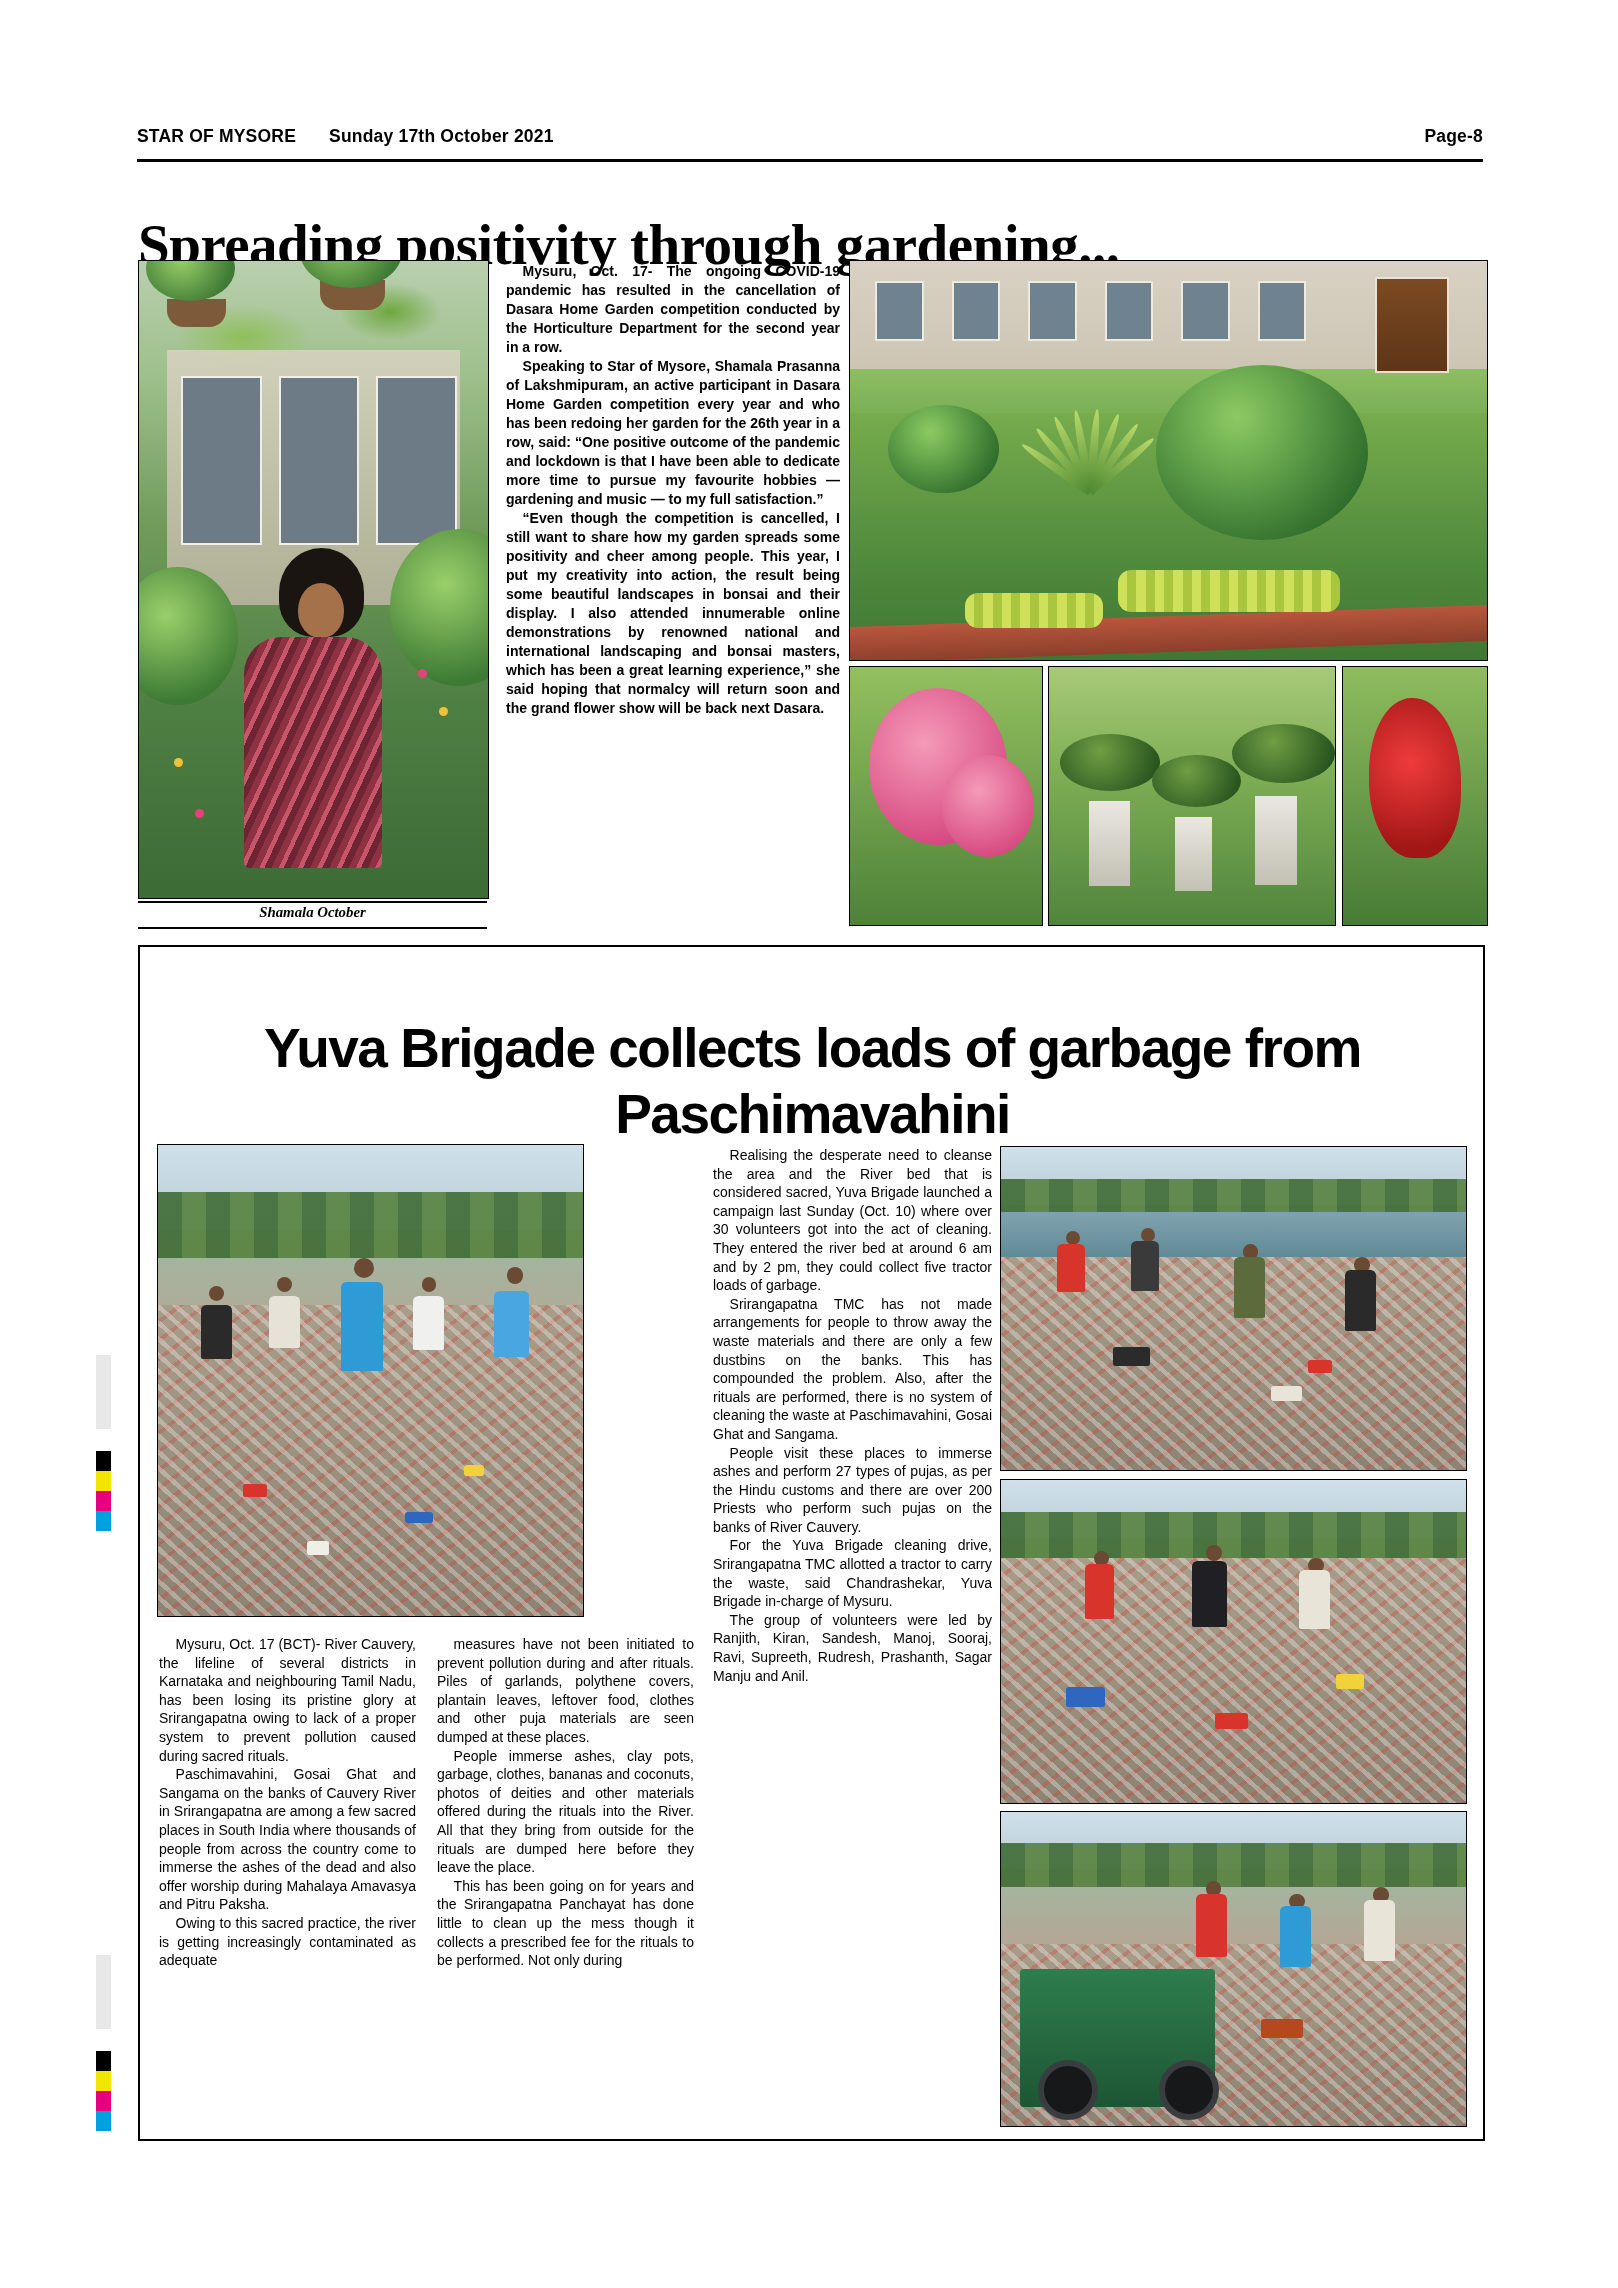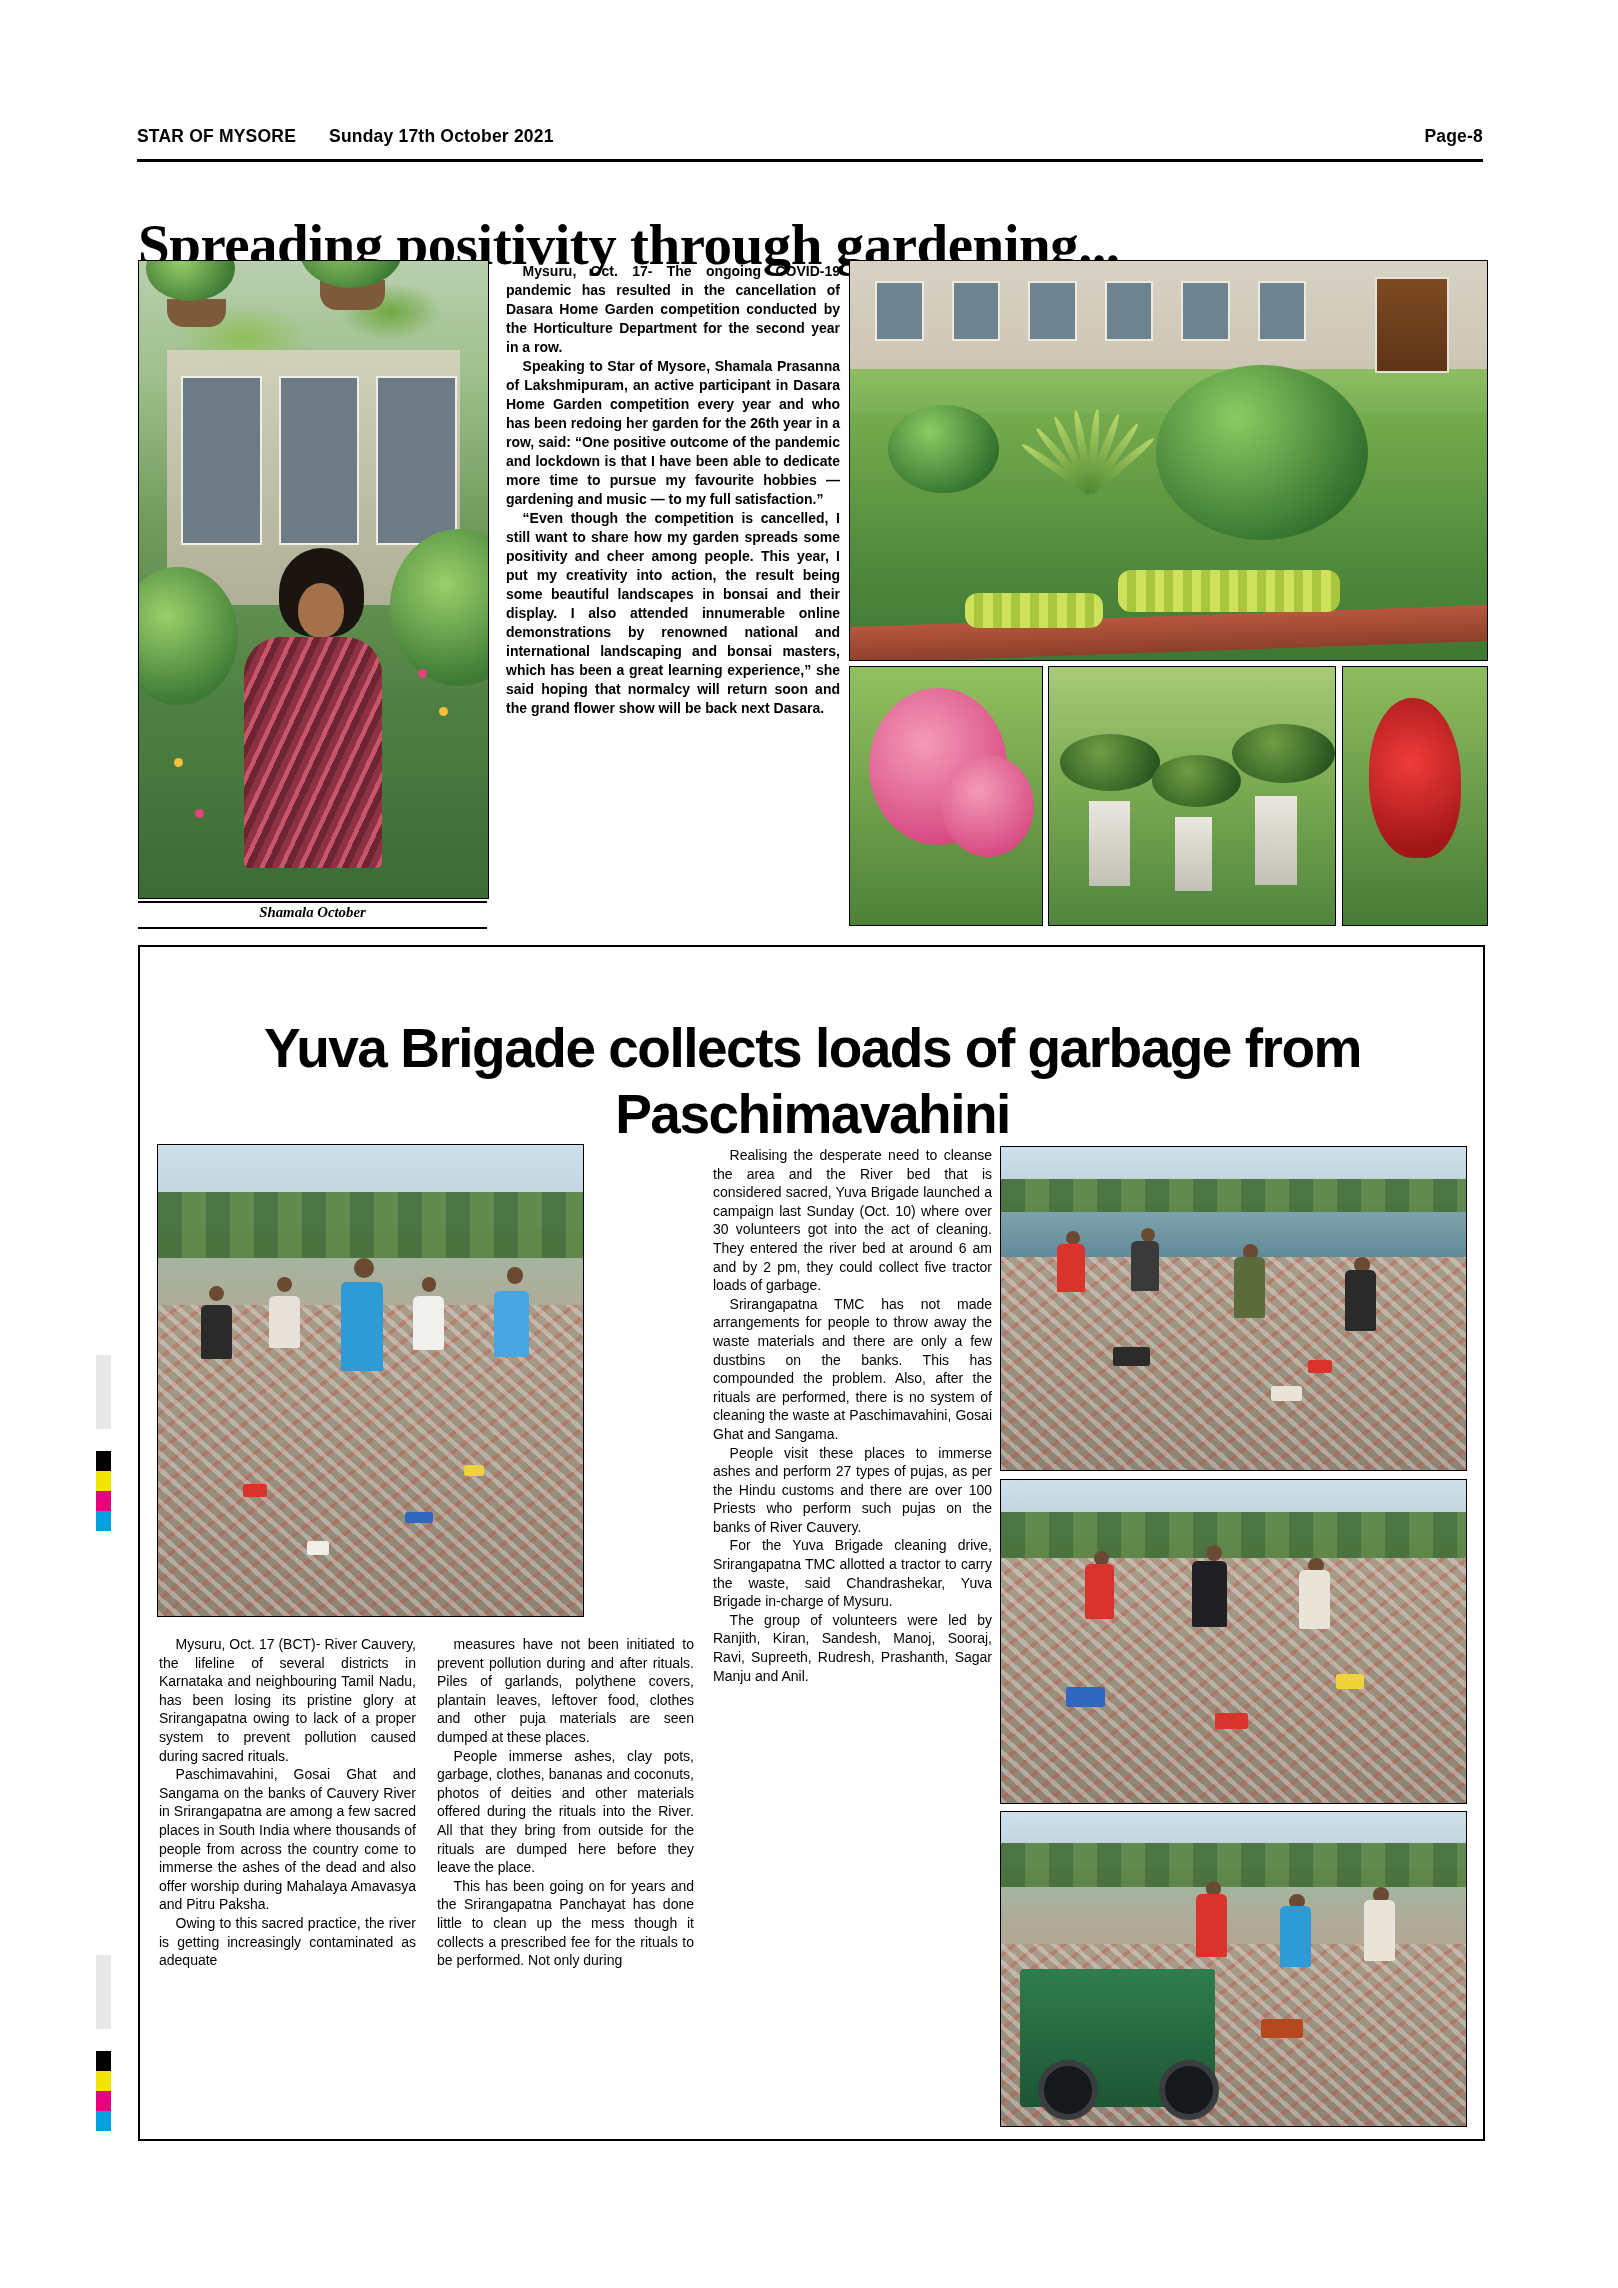--- a/index.html
+++ b/index.html
@@ -530,21 +530,21 @@
 
   <div class="s2-col2">
     <p class="s2-col-p">measures have not been initiated to prevent pollution during and after rituals. Piles of garlands, polythene covers, plantain leaves, leftover food, clothes and other puja materials are seen dumped at these places.</p>
     <p class="s2-col-p">People immerse ashes, clay pots, garbage, clothes, bananas and coconuts, photos of deities and other materials offered during the rituals into the River. All that they bring from outside for the rituals are dumped here before they leave the place.</p>
     <p class="s2-col-p">This has been going on for years and the Srirangapatna Panchayat has done little to clean up the mess though it collects a prescribed fee for the rituals to be performed. Not only during</p>
   </div>
 
   <div class="s2-col3">
     <p class="s2-col-p">Realising the desperate need to cleanse the area and the River bed that is considered sacred, Yuva Brigade launched a campaign last Sunday (Oct. 10) where over 30 volunteers got into the act of cleaning. They entered the river bed at around 6 am and by 2 pm, they could collect five tractor loads of garbage.</p>
     <p class="s2-col-p">Srirangapatna TMC has not made arrangements for people to throw away the waste materials and there are only a few dustbins on the banks. This has compounded the problem. Also, after the rituals are performed, there is no system of cleaning the waste at Paschimavahini, Gosai Ghat and Sangama.</p>
-    <p class="s2-col-p">People visit these places to immerse ashes and perform 27 types of pujas, as per the Hindu customs and there are over 100 Priests who perform such pujas on the banks of River Cauvery.</p>
+    <p class="s2-col-p">People visit these places to immerse ashes and perform 27 types of pujas, as per the Hindu customs and there are over 200 Priests who perform such pujas on the banks of River Cauvery.</p>
     <p class="s2-col-p">For the Yuva Brigade cleaning drive, Srirangapatna TMC allotted a tractor to carry the waste, said Chandrashekar, Yuva Brigade in-charge of Mysuru.</p>
     <p class="s2-col-p">The group of volunteers were led by Ranjith, Kiran, Sandesh, Manoj, Sooraj, Ravi, Supreeth, Rudresh, Prashanth, Sagar Manju and Anil.</p>
   </div>
 
   <div class="s2-photo-r1">
     <div class="ph art-garb">
       <div class="sky"></div>
       <div class="treeline"></div>
       <div class="river"></div>
       <div class="ground"></div>

